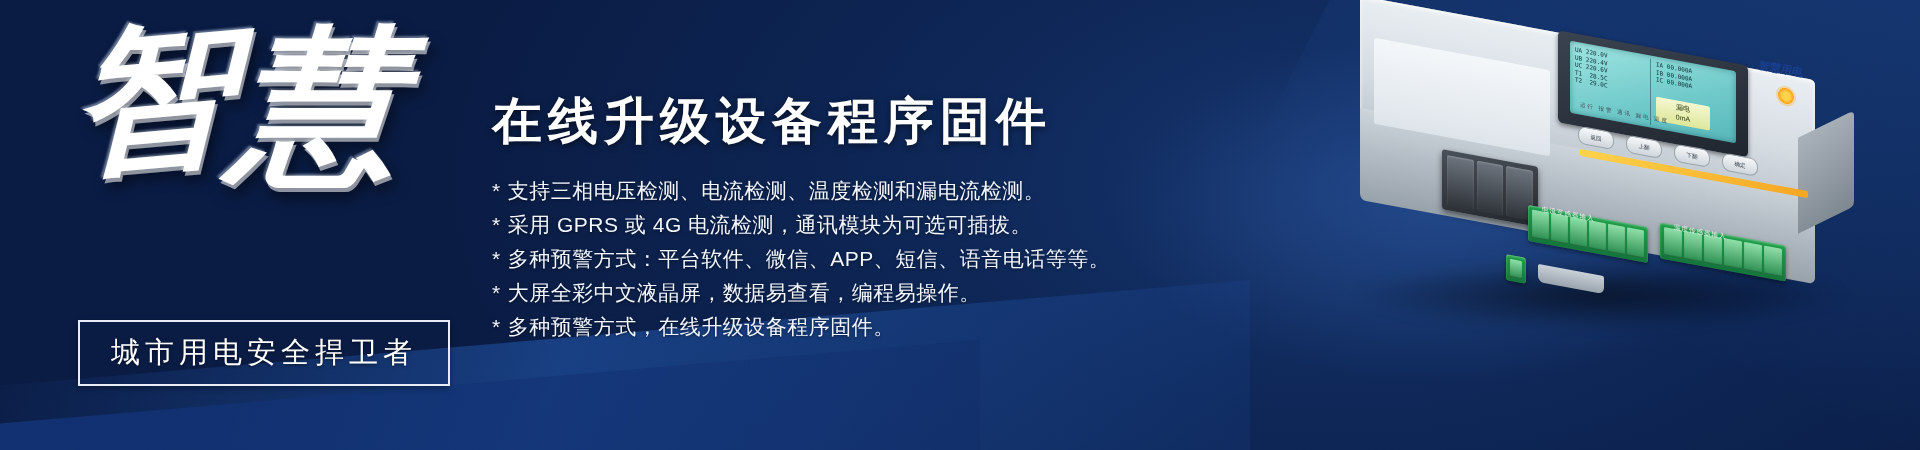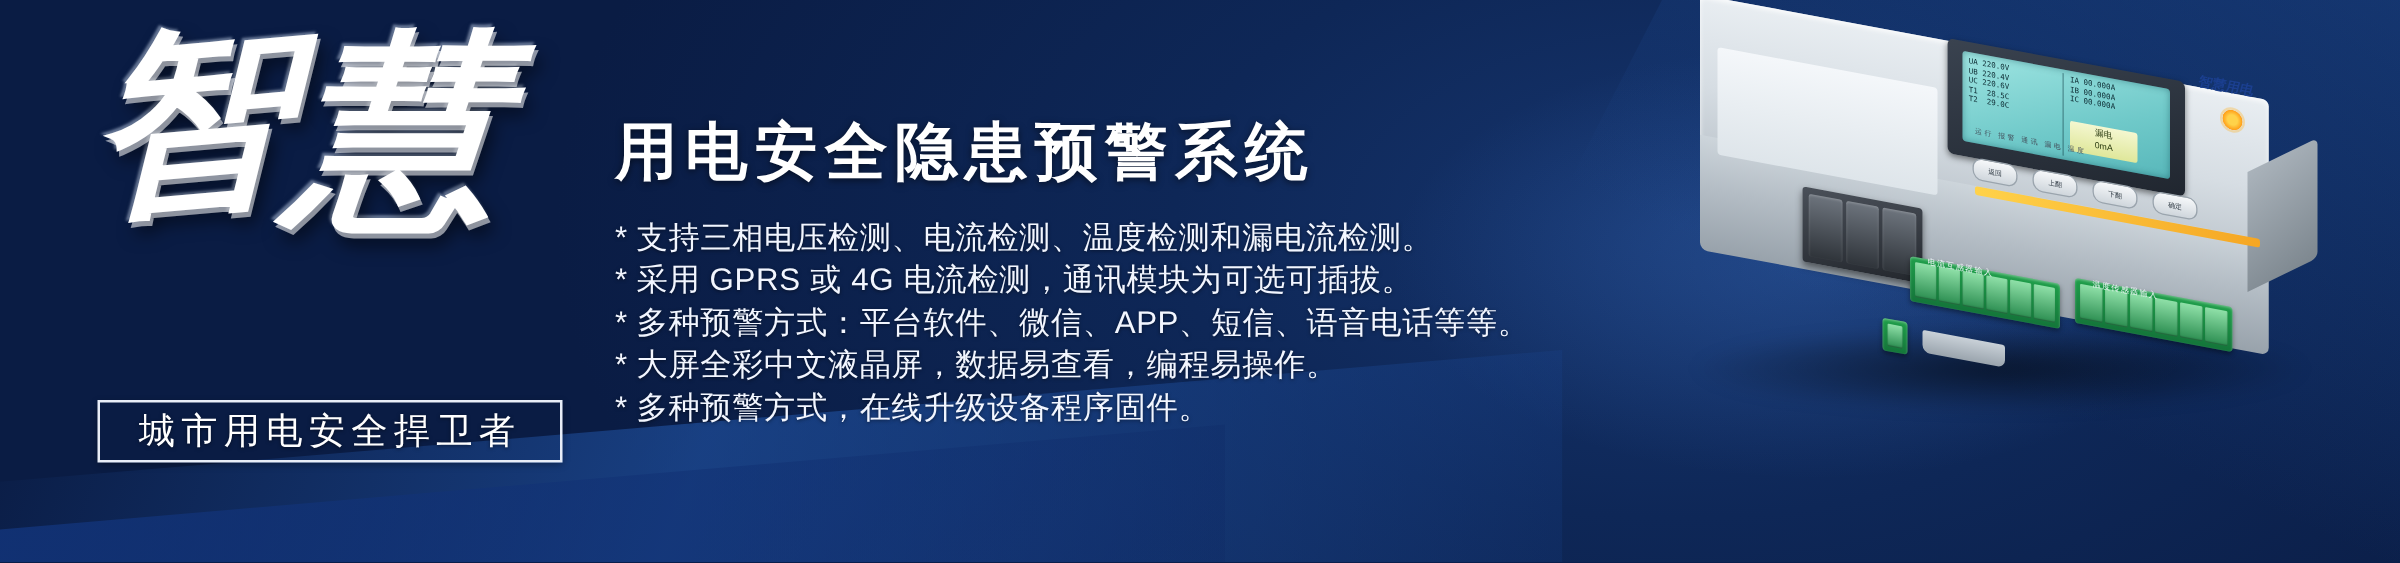--- a/index.html
+++ b/index.html
@@ -35,42 +35,42 @@
       5px 9px 14px rgba(0,0,0,.55),
       -2px -2px 2px rgba(200,215,240,.5);
     white-space:nowrap;
     transform:skewX(-5deg) rotate(-2deg);
   }
   .callig .c1{display:inline-block;transform:rotate(-3deg) scale(1.02);}
   .callig .c2{display:inline-block;transform:rotate(2deg) translateY(14px) scale(1.05);}
 
   
   .tagbox{
-    position:absolute;left:78px;top:320px;width:372px;height:50px;
+    position:absolute;left:78px;top:320px;width:372px;height:66px;
     border:2px solid #e8edf7;box-sizing:border-box;
     display:flex;align-items:center;justify-content:center;
     box-shadow:0 2px 6px rgba(0,0,0,.35);
   }
   .tagbox span{
     color:#ffffff;font-size:29px;letter-spacing:5px;font-weight:400;
     text-shadow:0 1px 3px rgba(0,0,0,.5);
   }
 
   
   .headline{
     position:absolute;left:492px;top:88px;
     color:#ffffff;font-size:50px;font-weight:bold;letter-spacing:6px;
     text-shadow:0 2px 6px rgba(0,0,0,.55);
     white-space:nowrap;
   }
 
   
   .bullets{position:absolute;left:492px;top:176px;}
   .bullet{
-    color:#f2f6ff;font-size:25px;line-height:29.5px;letter-spacing:.5px;
+    color:#f2f6ff;font-size:21px;line-height:29.5px;letter-spacing:.5px;
     white-space:nowrap;margin-bottom:4.5px;
     text-shadow:0 1px 3px rgba(0,0,0,.5);
   }
   .bullet .star{margin-right:7px;}
 
   
   .device{position:absolute;left:1330px;top:20px;width:560px;height:330px;}
   .dev-shadow{position:absolute;left:20px;top:240px;width:500px;height:70px;
     background:radial-gradient(ellipse at center,rgba(0,0,0,.55),rgba(0,0,0,0) 70%);
     filter:blur(6px);}
@@ -192,21 +192,21 @@
   <div class="wedge2"></div>
 
   <div class="callig">
     <span class="c1">智</span><span class="c2">慧</span>
   </div>
 
   <div class="tagbox">
     <span>城市用电安全捍卫者</span>
   </div>
 
-  <div class="headline">用电安全隐患预警系统</div>
+  <div class="headline">在线升级设备程序固件</div>
 
   <div class="bullets">
     <div class="bullet">
       <span class="star">*</span><span>支持三相电压检测、电流检测、温度检测和漏电流检测。</span>
     </div>
     <div class="bullet">
       <span class="star">*</span><span>采用 GPRS 或 4G 电流检测，通讯模块为可选可插拔。</span>
     </div>
     <div class="bullet">
       <span class="star">*</span><span>多种预警方式：平台软件、微信、APP、短信、语音电话等等。</span>

